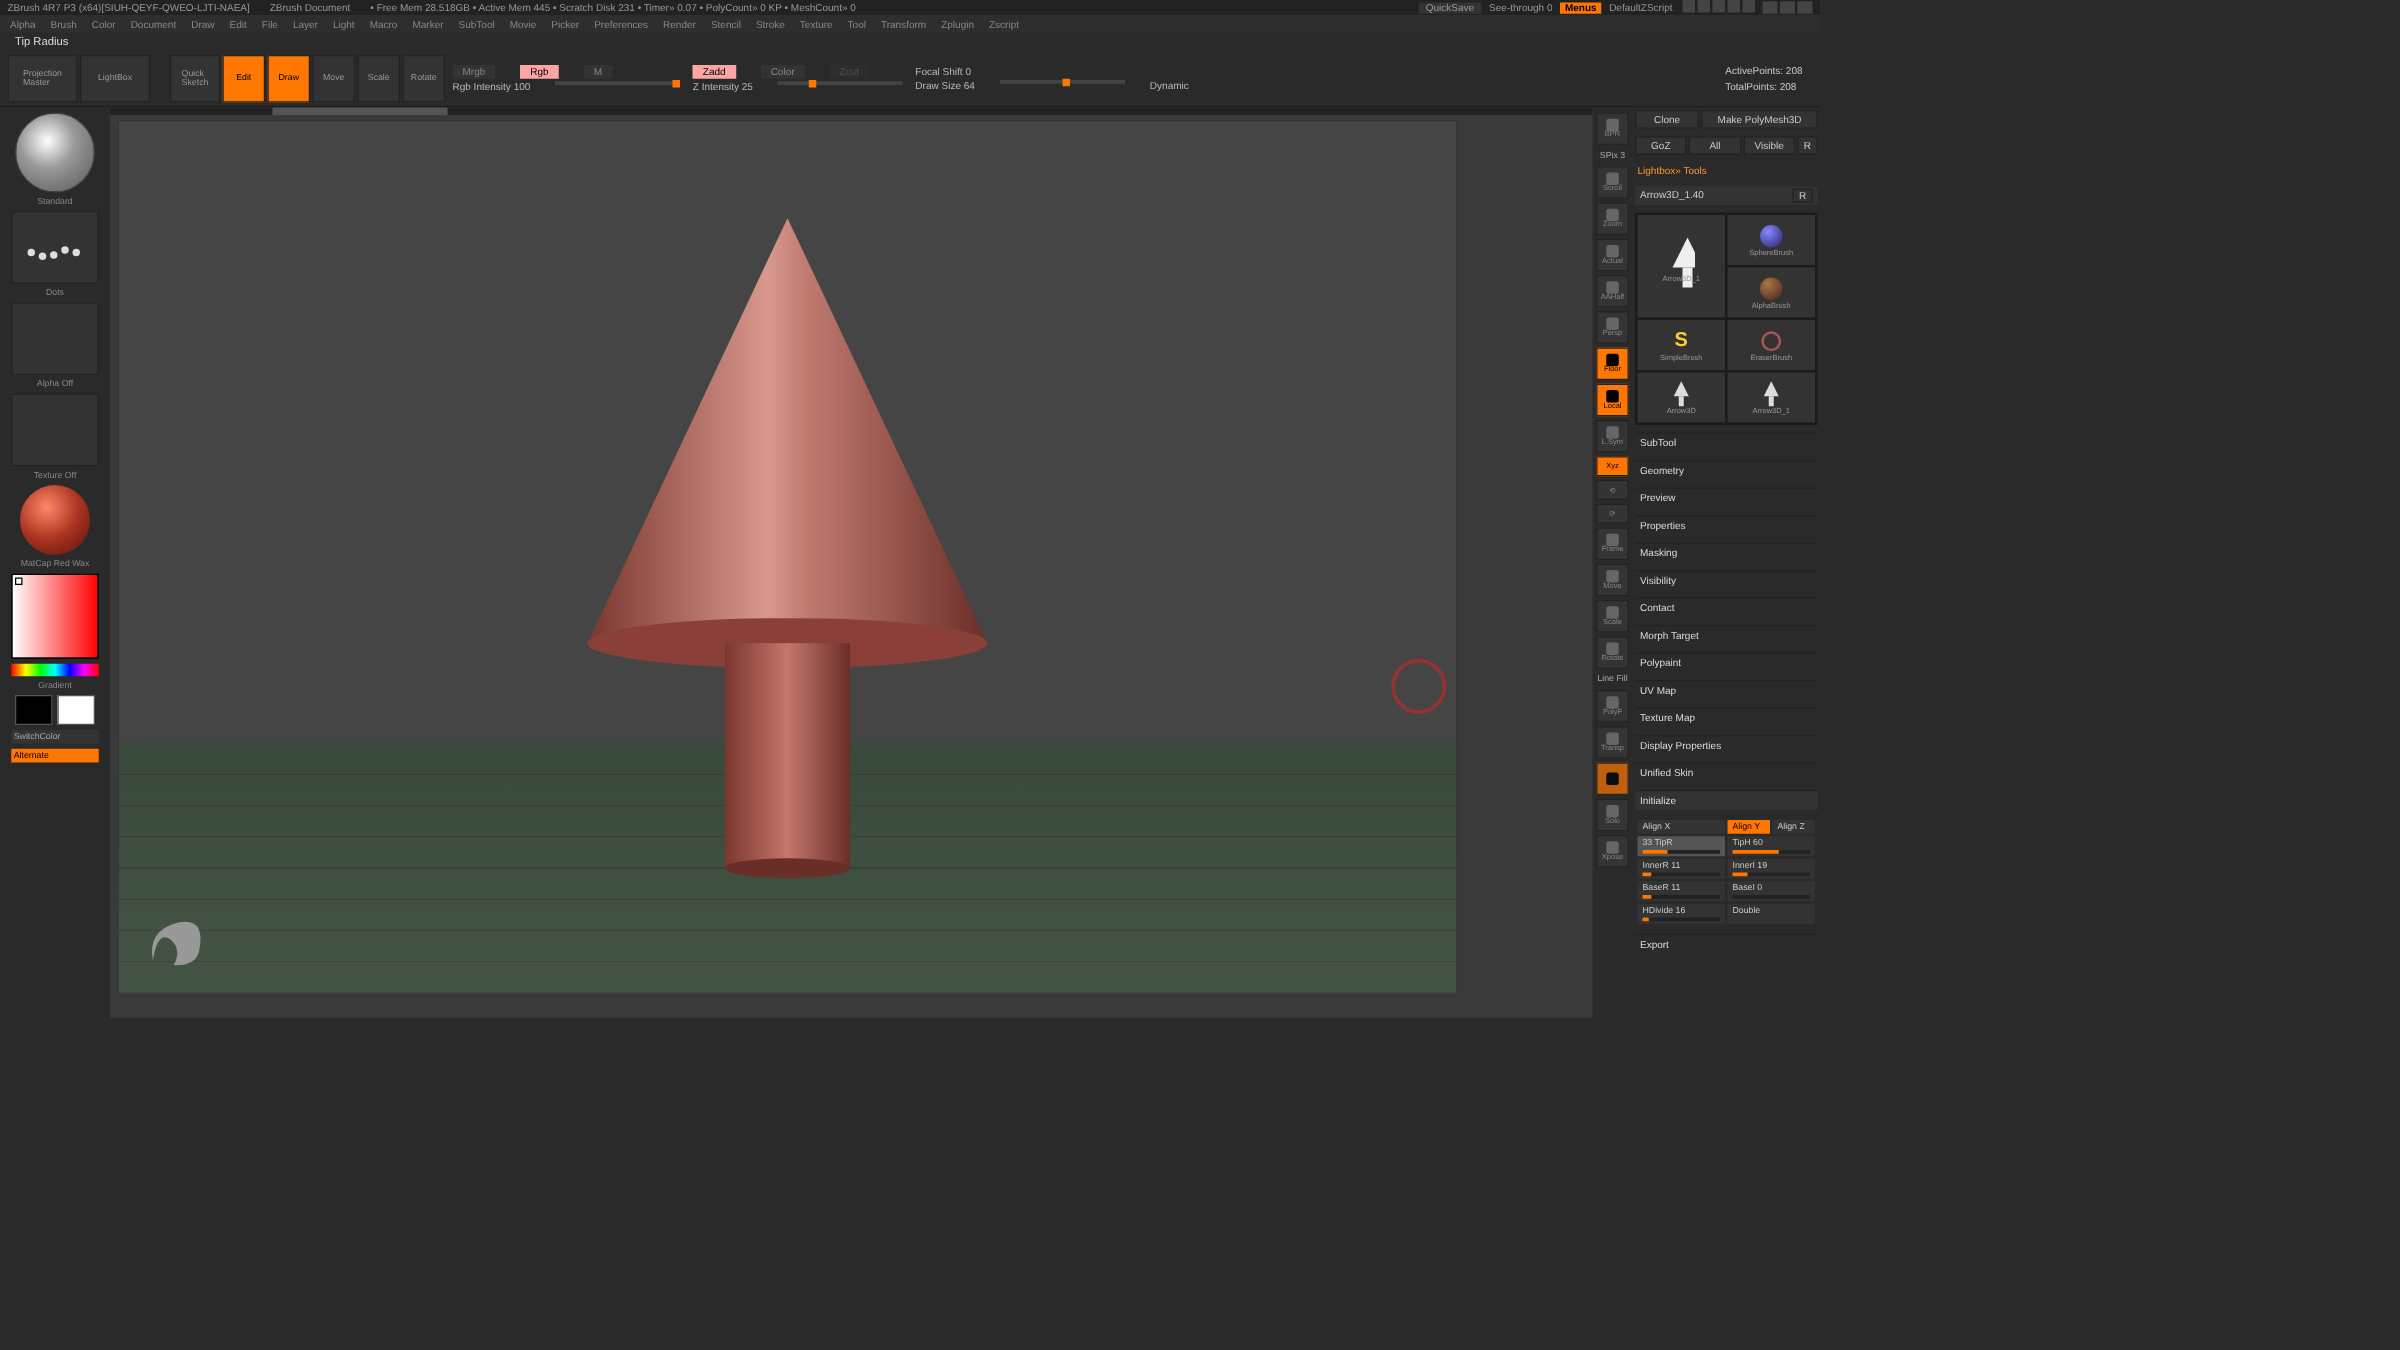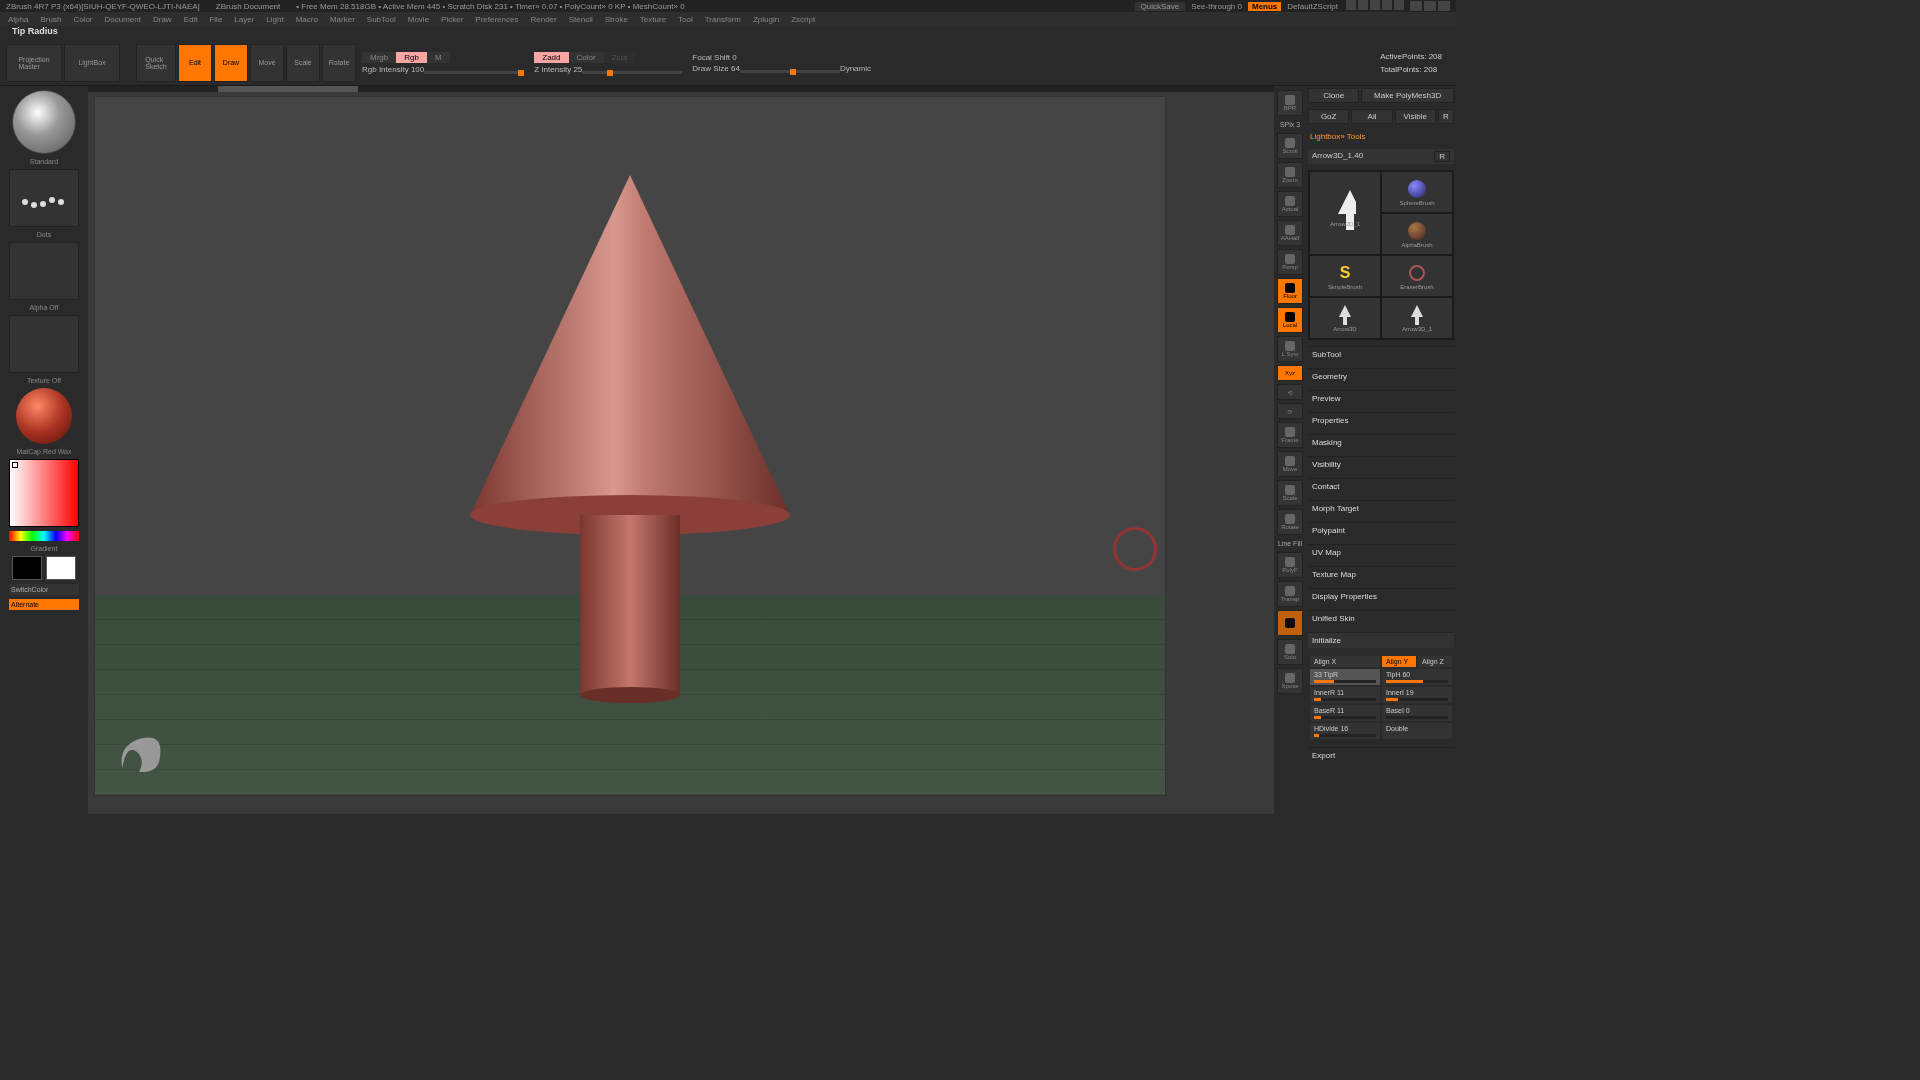--- a/index.html
+++ b/index.html
@@ -12,29 +12,29 @@
 .titlebar .menu-badge { background: #ff7700; color: #000; padding: 0 4px; font-weight: bold; }
 .titlebar .wc span { display: inline-block; width: 10px; height: 10px; background: #444; margin-left: 2px; }
 .win-controls { display: flex; gap: 2px; }
 .win-controls span { width: 12px; height: 10px; background: #444; display: inline-block; }
 
 
 .menubar { height: 14px; background: #2e2e2e; display: flex; gap: 12px; padding: 0 8px; align-items: center; font-size: 8px; color: #888; }
 .menubar span { cursor: pointer; }
 
 
-.status-line { height: 14px; background: #2a2a2a; padding-left: 12px; display: flex; font-size: 9px; color: #ddd; font-weight: bold; }
+.status-line { height: 14px; background: #2a2a2a; padding-left: 12px; display: flex; align-items: center; font-size: 9px; color: #ddd; font-weight: normal; }
 
 
 .toolbar { height: 46px; background: #2a2a2a; display: flex; align-items: center; gap: 2px; padding: 0 6px; border-bottom: 1px solid #1a1a1a; }
 .tb-btn { width: 34px; height: 38px; background: #333; display: flex; flex-direction: column; align-items: center; justify-content: center; font-size: 7px; color: #999; border: 1px solid #222; cursor: pointer; }
 .tb-btn.tall { width: 56px; }
 .tb-btn.on { background: #ff7700; color: #000; }
 .tb-slider { display: flex; flex-direction: column; gap: 2px; padding: 0 4px; }
-.tb-slider-row { display: flex; gap: 0; align-items: flex-end; font-size: 8px; }
+.tb-slider-row { display: flex; gap: 20px; align-items: flex-start; font-size: 8px; }
 .tb-slider-track { width: 100px; height: 3px; background: #444; position: relative; }
 .tb-slider-handle { position: absolute; width: 6px; height: 6px; background: #ff7700; top: -1px; }
 .tb-chip { background: #fca5a5; color: #000; padding: 1px 8px; font-size: 8px; }
 .tb-chip.off { background: #333; color: #888; }
 .tb-text { font-size: 8px; color: #bbb; }
 .toolbar-right { margin-left: auto; display: flex; flex-direction: column; font-size: 8px; color: #ccc; gap: 4px; padding-right: 8px; }
 
 
 .main { display: flex; height: 728px; position: relative; }
 

